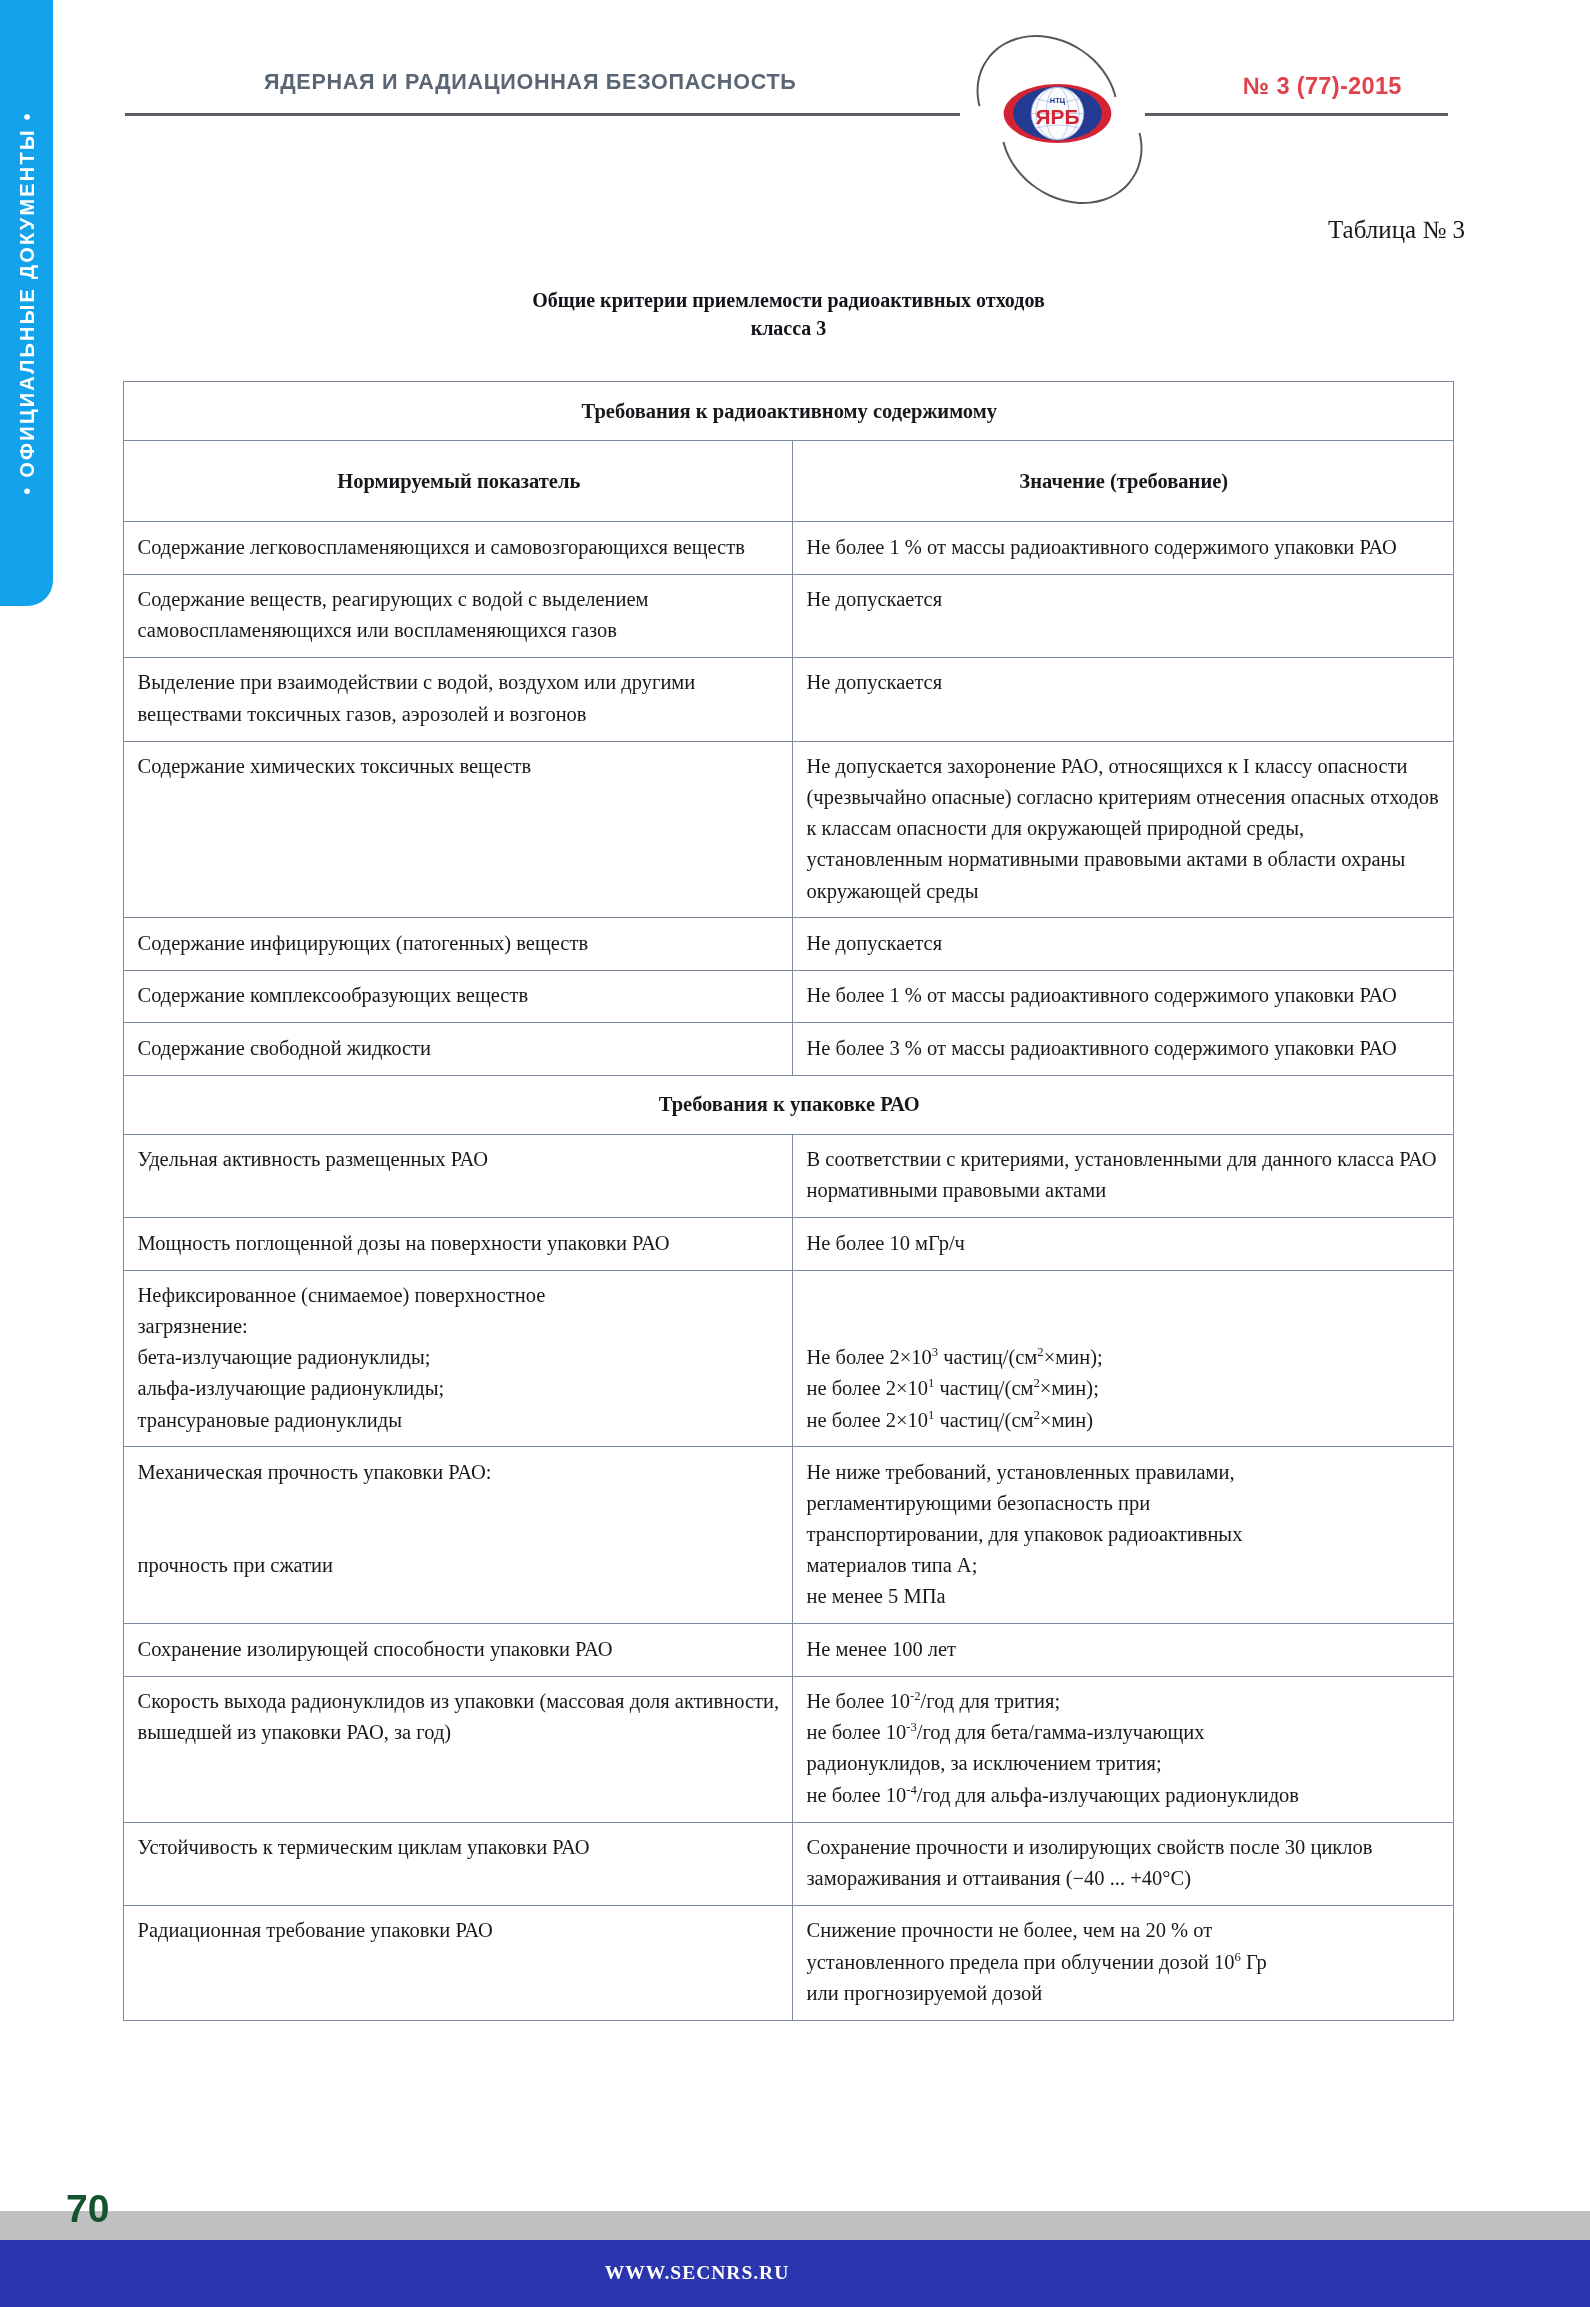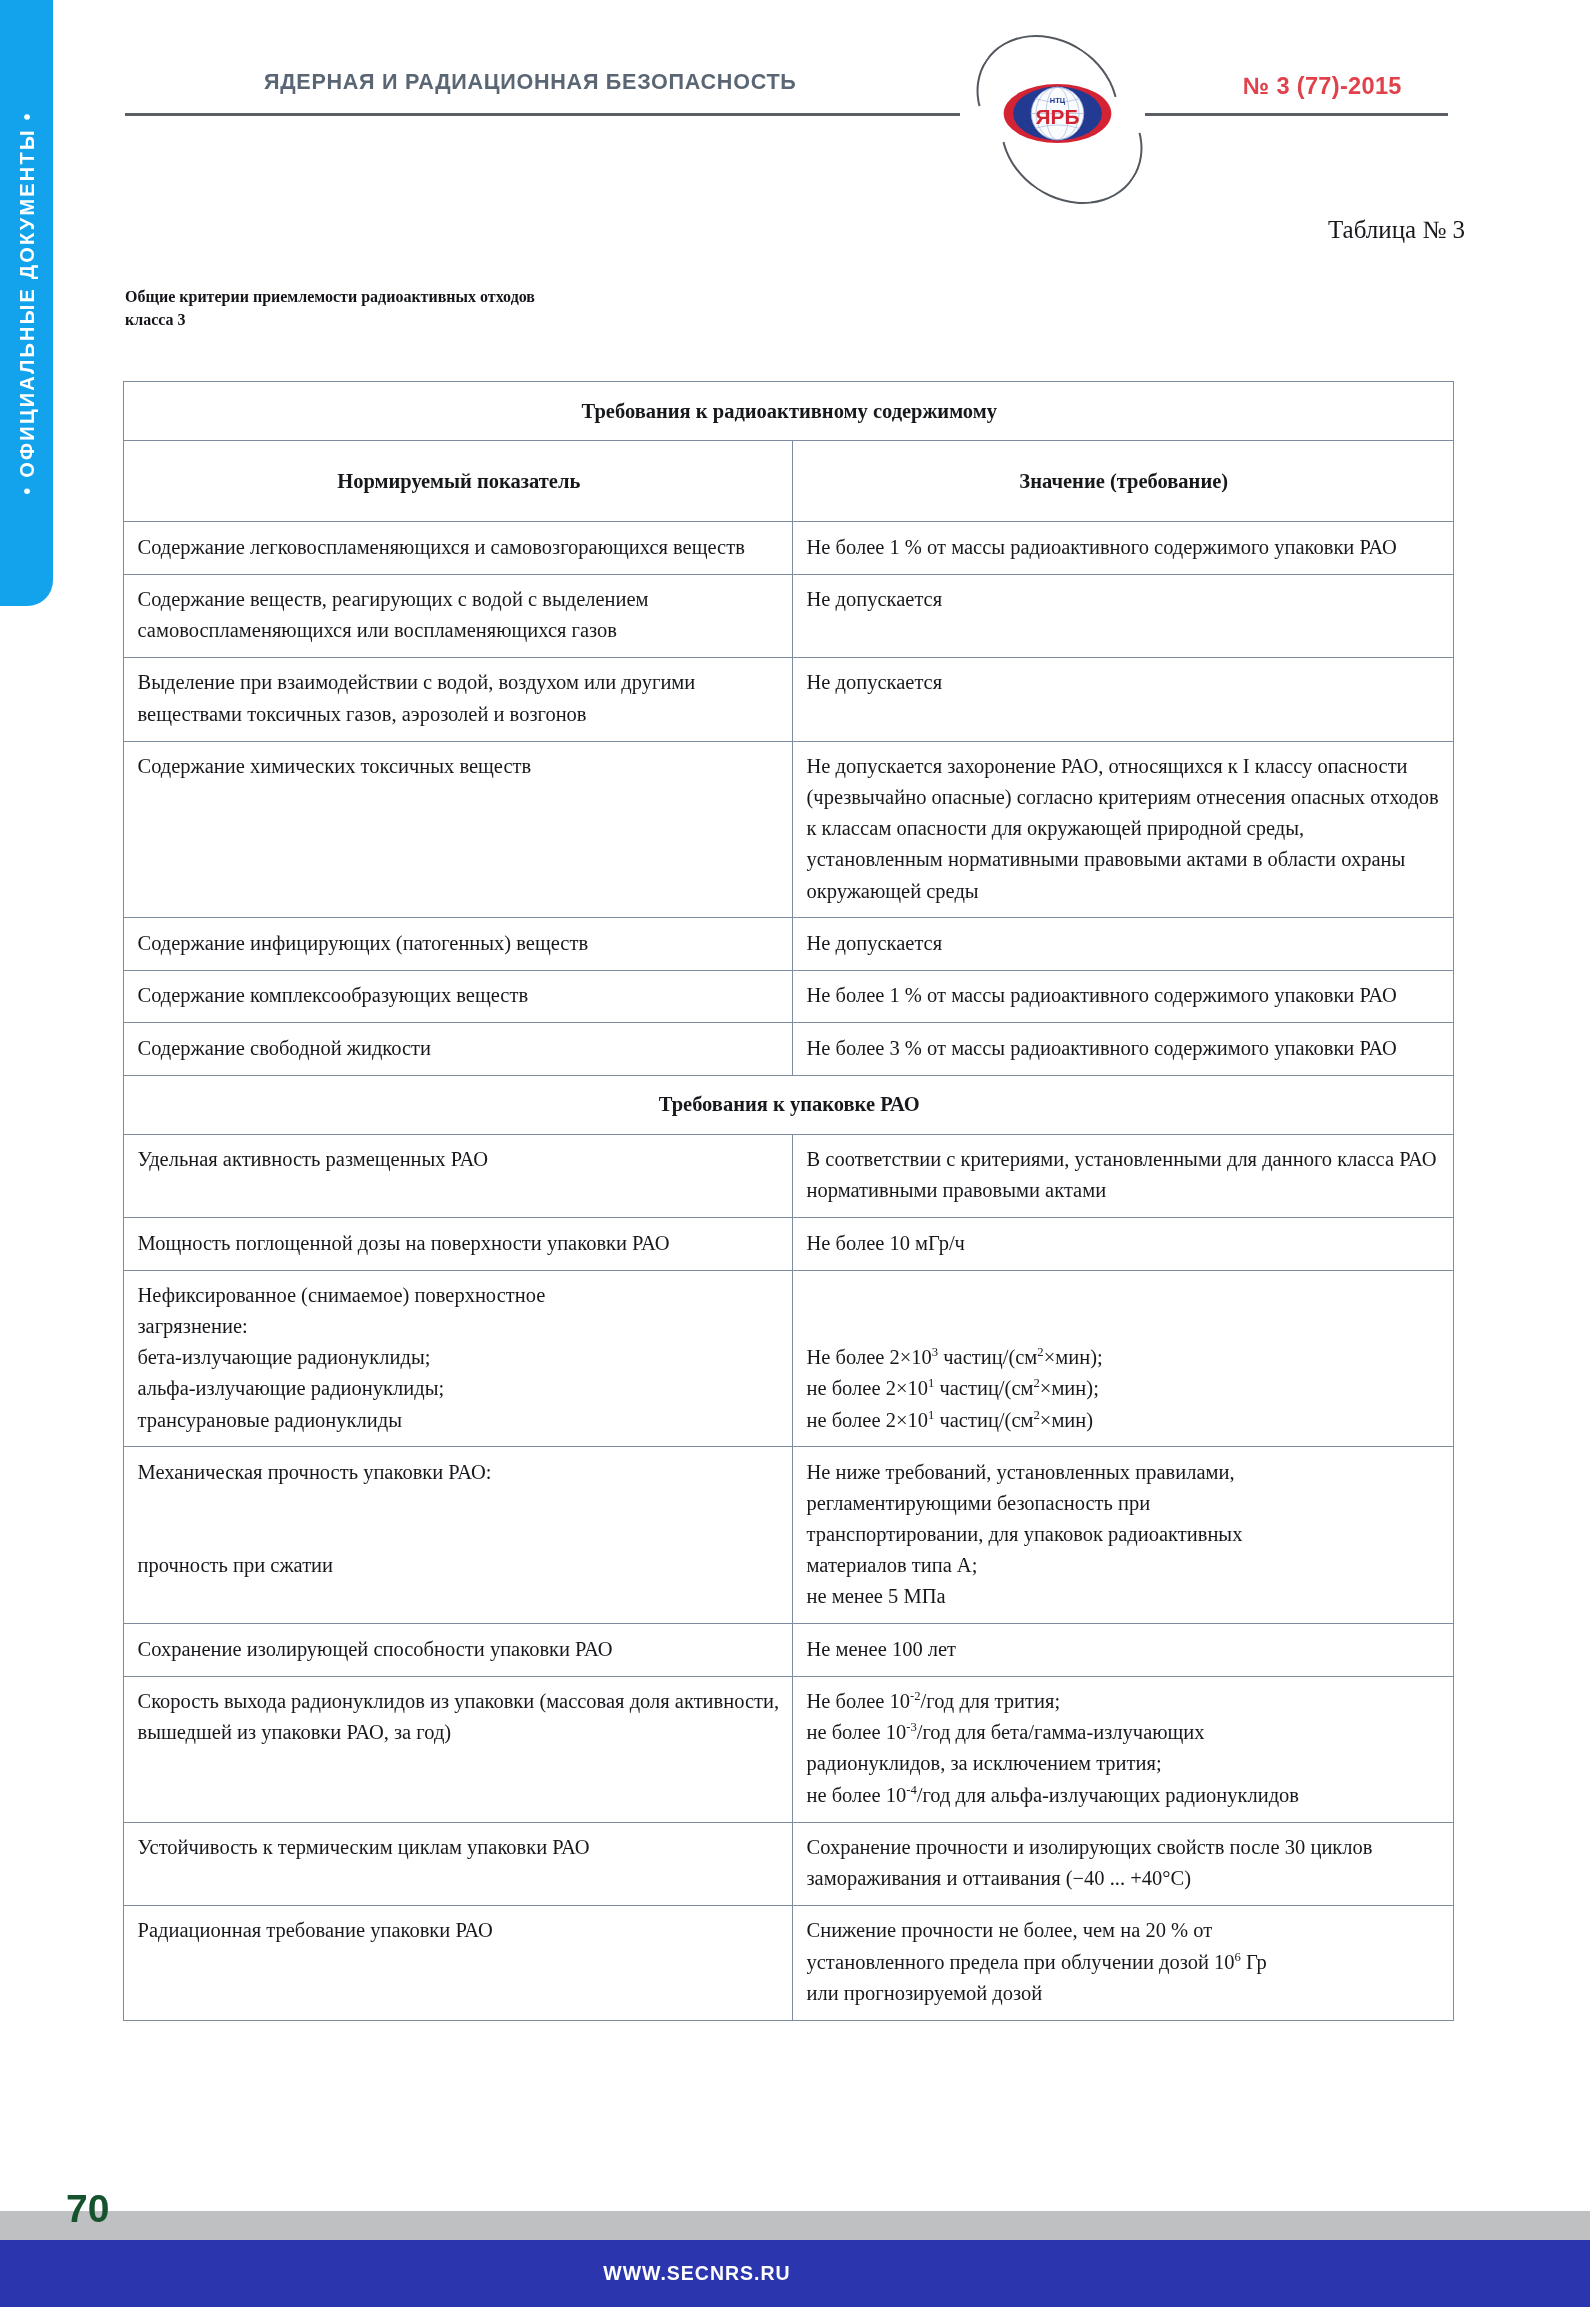--- a/index.html
+++ b/index.html
@@ -134,22 +134,22 @@
     top: 216px;
     text-align: right;
     font-size: 25px;
     color: #16181C;
   }
   #table-title {
     position: absolute;
     left: 125px;
     top: 286px;
     width: 1327px;
-    text-align: left;
-    font-size: 16px;
+    text-align: center;
+    font-size: 20px;
     font-weight: bold;
     line-height: 1.42;
     color: #12141A;
   }
 
   
   #criteria-table {
     position: absolute;
     left: 123px;
     top: 381px;
@@ -215,21 +215,21 @@
     width: 1590px;
     height: 67px;
     background: #2B36AE;
   }
   #footer-url {
     position: absolute;
     left: 0;
     top: 2262px;
     width: 1394px;
     text-align: center;
-    font-family: Liberation Sans, sans-serif;
+    font-family: Liberation Serif, serif;
     font-weight: bold;
     font-size: 19.5px;
     letter-spacing: 1px;
     color: #ffffff;
   }
 </style>
 </head>
 <body>
 
 <div id="side-tab">

